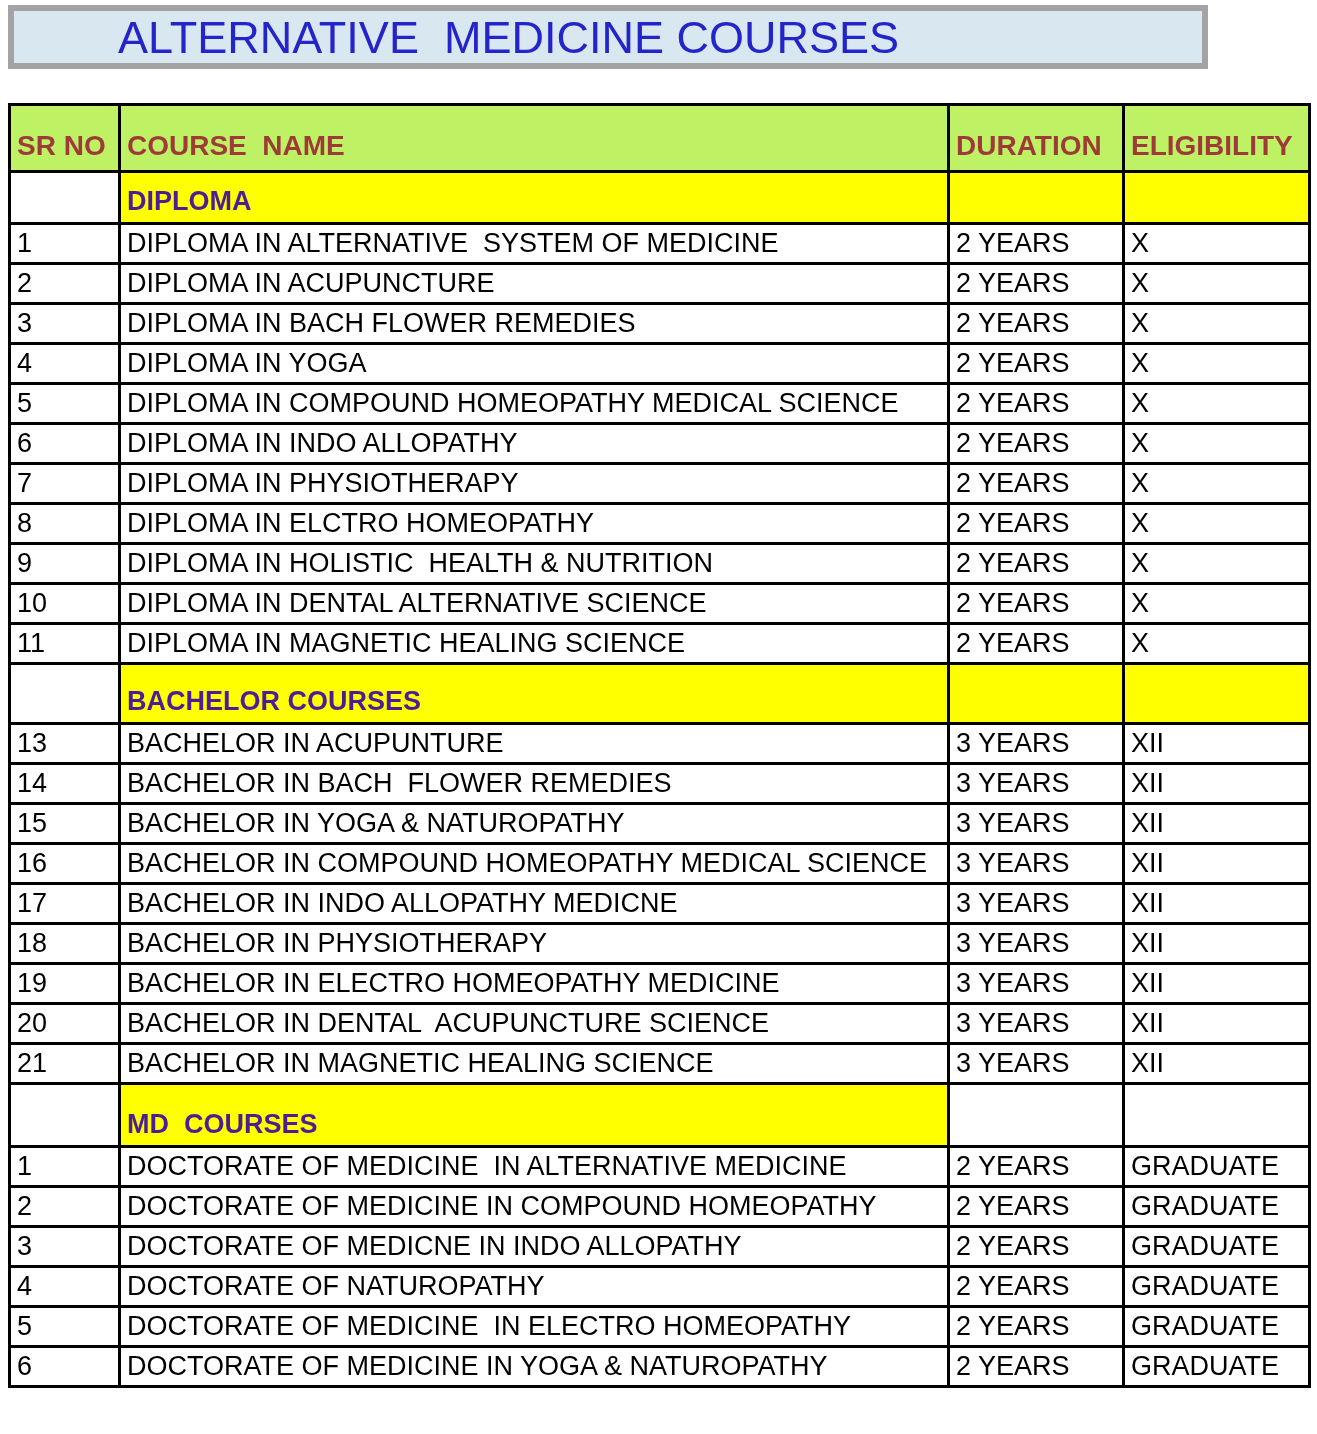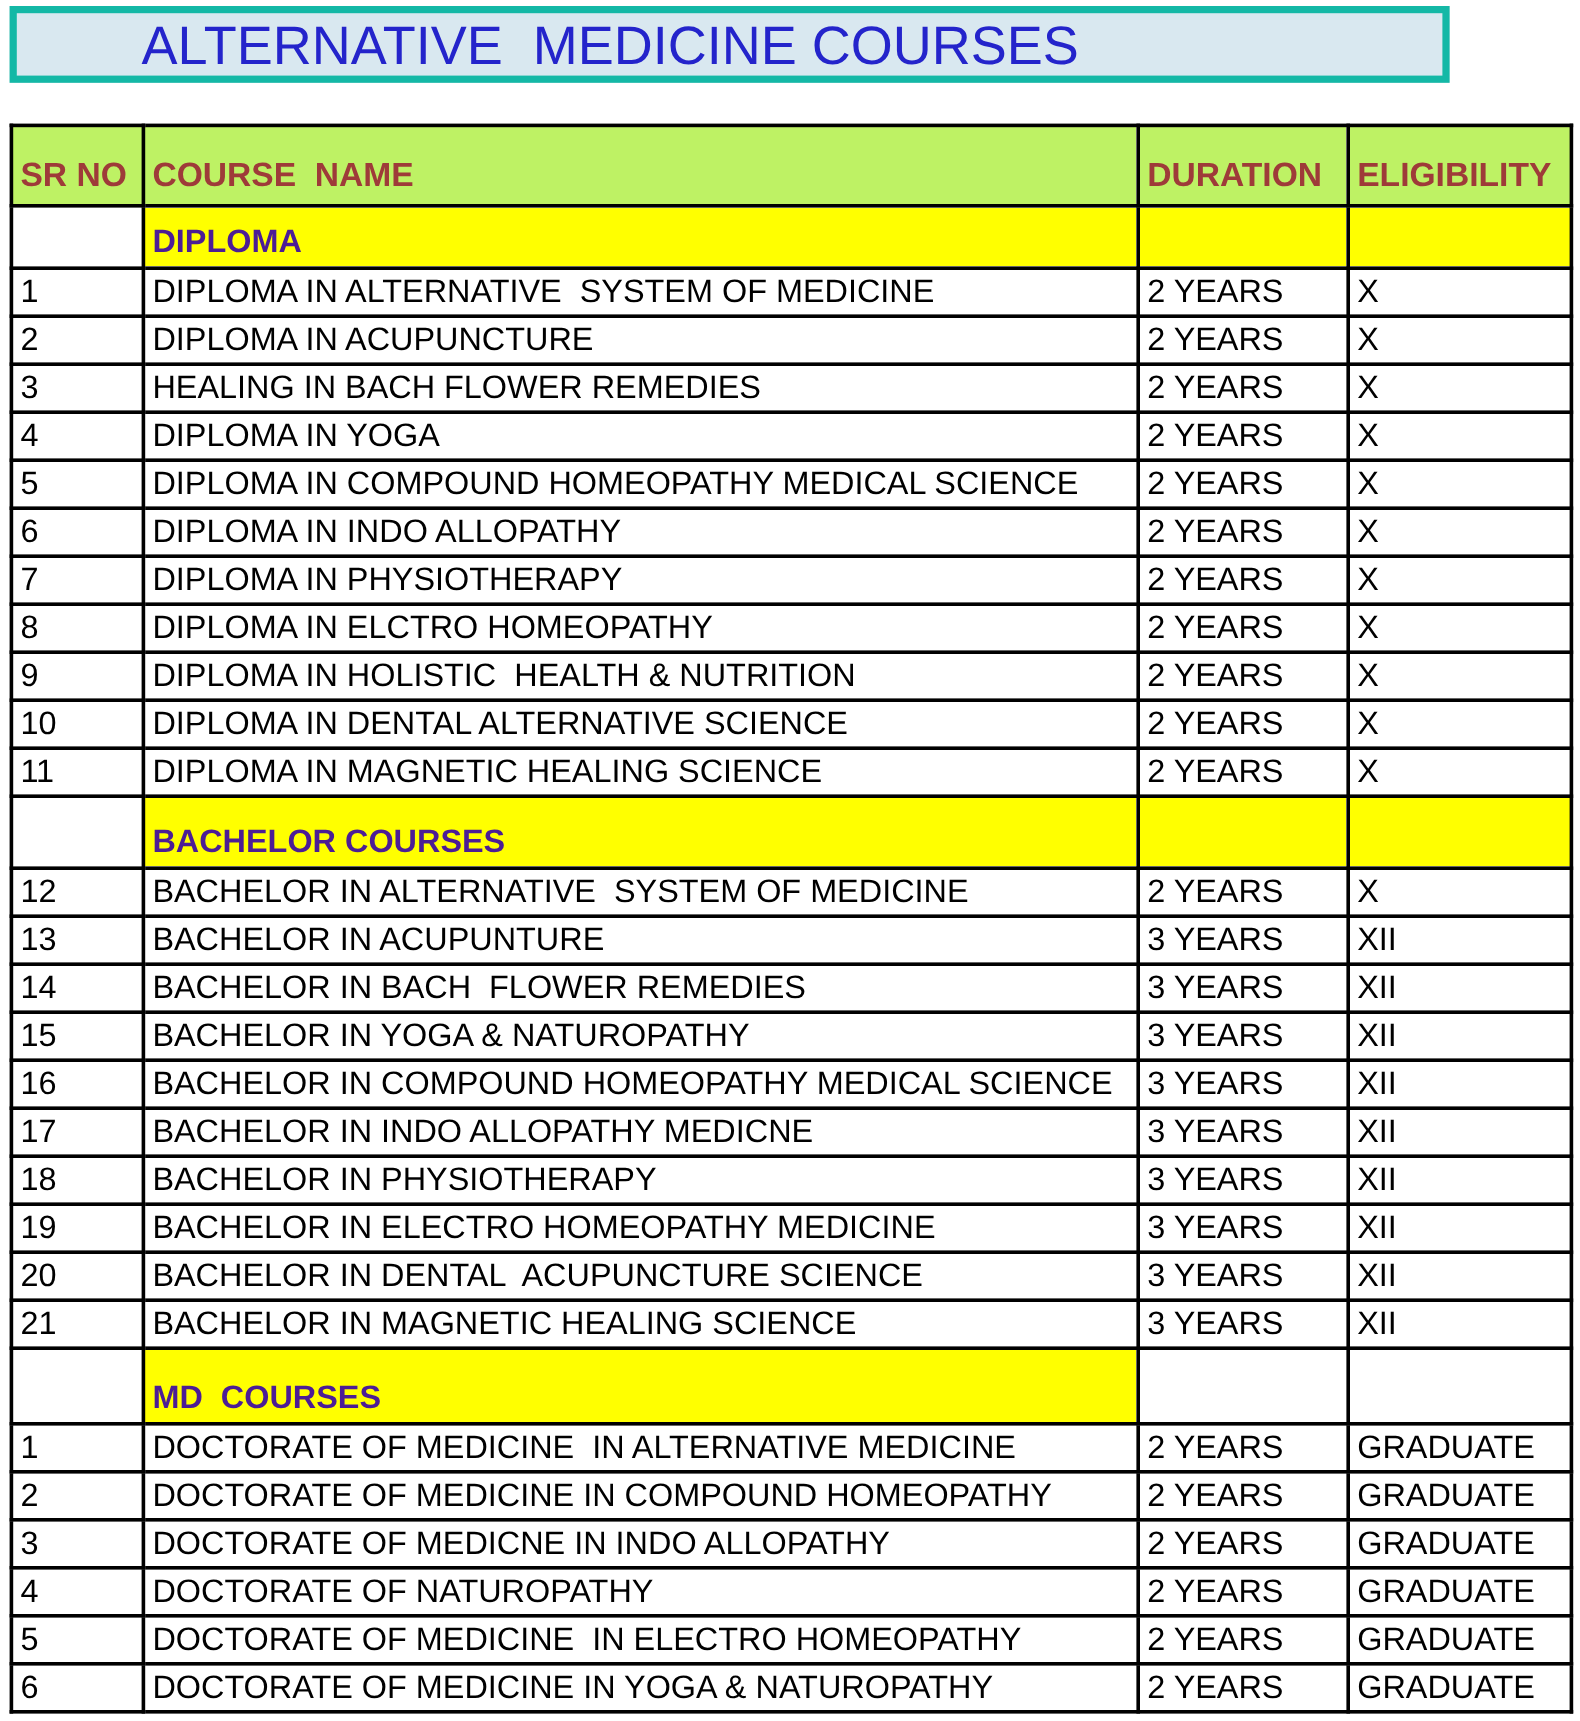--- a/index.html
+++ b/index.html
@@ -7,21 +7,21 @@
   body {
     width:1317px; height:1434px; position:relative;
     font-family:"Liberation Sans", sans-serif;
   }
 
   
   .title-box {
     position:absolute; left:8px; top:5px;
     width:1200px; height:64px;
     background:#d9e8f0;
-    border:6px solid #14b8a6;
+    border:6px solid #a3a3a3;
     display:flex; align-items:center;
     padding-left:104px;
   }
   .title-text {
     font-size:45px; line-height:1;
     color:#2424cb;
     white-space:pre;
   }
 
   
@@ -104,21 +104,21 @@
         <td>X</td>
       </tr>
       <tr>
         <td>2</td>
         <td>DIPLOMA IN ACUPUNCTURE</td>
         <td>2 YEARS</td>
         <td>X</td>
       </tr>
       <tr>
         <td>3</td>
-        <td>HEALING IN BACH FLOWER REMEDIES</td>
+        <td>DIPLOMA IN BACH FLOWER REMEDIES</td>
         <td>2 YEARS</td>
         <td>X</td>
       </tr>
       <tr>
         <td>4</td>
         <td>DIPLOMA IN YOGA</td>
         <td>2 YEARS</td>
         <td>X</td>
       </tr>
       <tr>
@@ -163,26 +163,20 @@
         <td>2 YEARS</td>
         <td>X</td>
       </tr>
       <tr class="section sec-1">
         <td></td>
         <td class="hl">BACHELOR COURSES</td>
         <td class="hl"></td>
         <td class="hl"></td>
       </tr>
       <tr>
-        <td>12</td>
-        <td>BACHELOR IN ALTERNATIVE  SYSTEM OF MEDICINE</td>
-        <td>2 YEARS</td>
-        <td>X</td>
-      </tr>
-      <tr>
         <td>13</td>
         <td>BACHELOR IN ACUPUNTURE</td>
         <td>3 YEARS</td>
         <td>XII</td>
       </tr>
       <tr>
         <td>14</td>
         <td>BACHELOR IN BACH  FLOWER REMEDIES</td>
         <td>3 YEARS</td>
         <td>XII</td>

